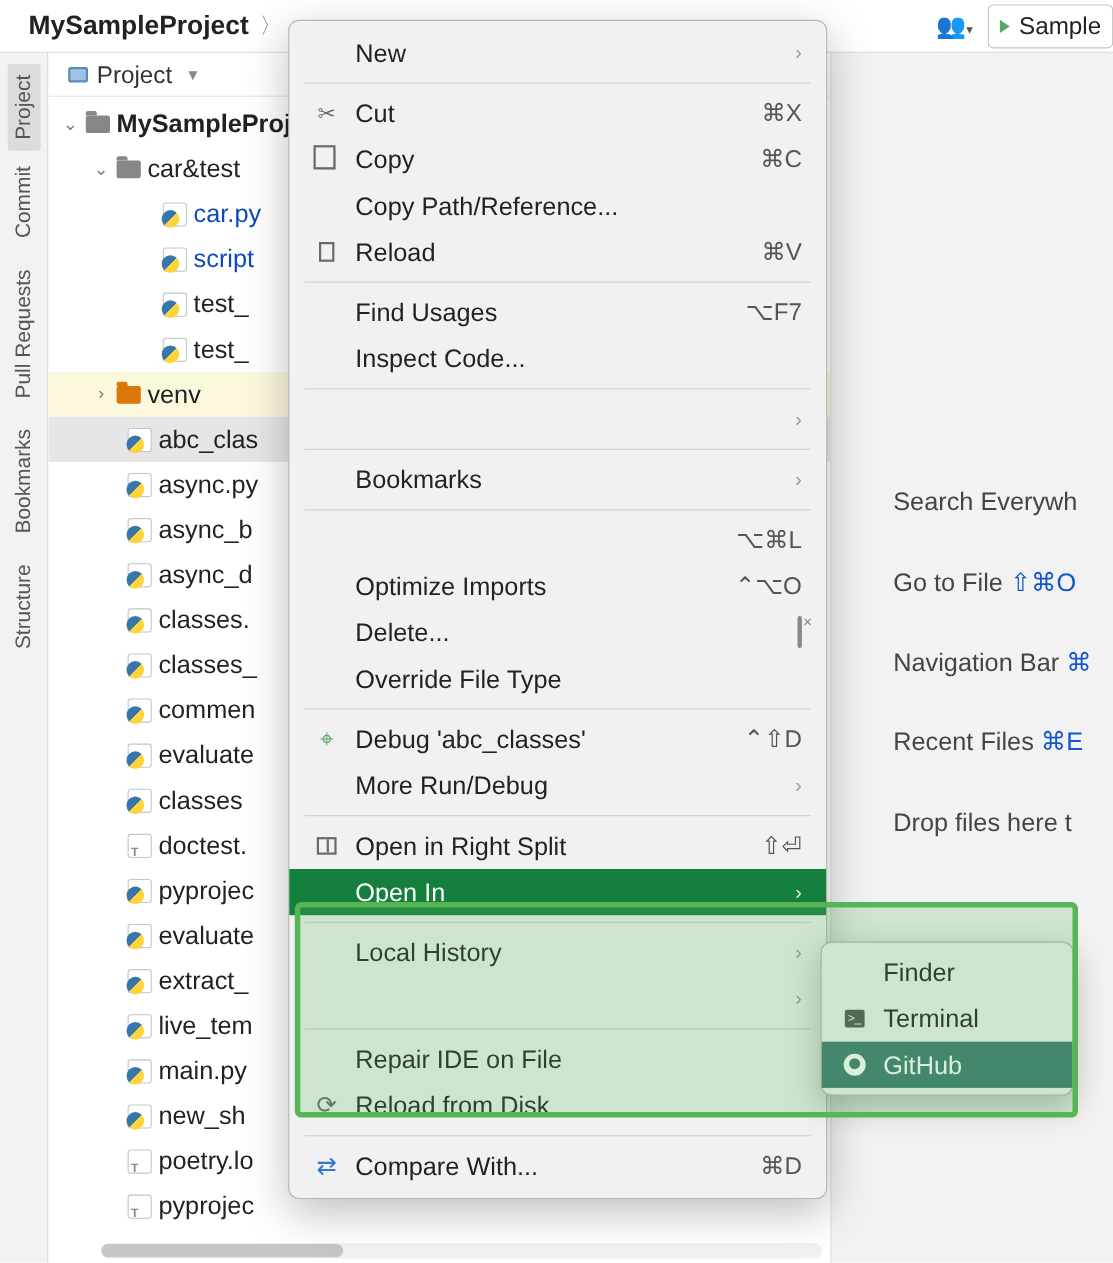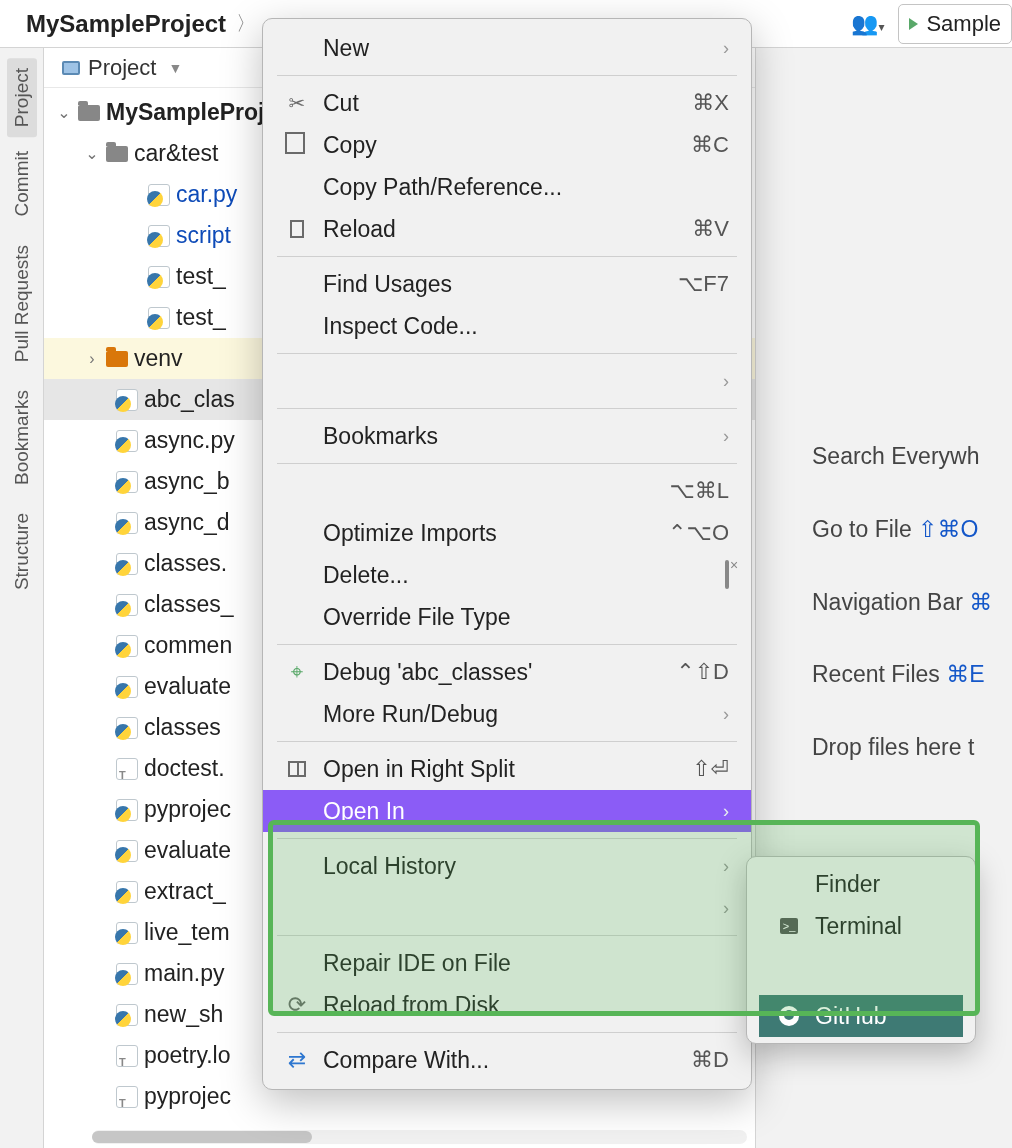--- a/index.html
+++ b/index.html
@@ -49,44 +49,44 @@
 .helparea { position:absolute; left:756px; top:48px; right:0; bottom:0; background:#f2f2f2; padding:390px 0 0 28px; font-size:23px; color:#444; line-height:1.6;}
 .helparea .line{margin-bottom:36px; white-space:nowrap;margin-left:28px;}
 .helparea .sc{color:#1457c9;}
 
 
 .ctx { position:absolute; left:262px; top:18px; width:490px; background:#f1f1f1; border:1px solid #b6b6b6; border-radius:10px; box-shadow:0 12px 40px rgba(0,0,0,.25); padding:8px 0; z-index:5;}
 .ctx-item { height:42px; display:flex; align-items:center; padding:0 22px 0 22px; font-size:23px; color:#222; gap:14px; position:relative;justify-content:flex-end;}
 .ctx-item .lab{flex:1;}
 .ctx-item .sub{color:#999;font-size:18px;}
 .ctx-item .short{color:#555;font-size:22px;margin-left:auto;}
-.ctx-item.highlighted{background:#8b5cf6;color:#fff;}
+.ctx-item.highlighted{background:#15803d;color:#fff;}
 .ctx-item.highlighted .short,.ctx-item.highlighted .sub{color:#e8f0ef;}
 .ctx-sep{height:1px;background:#cfcfcf;margin:6px 14px;}
 .ico-slot{width:24px;display:flex;align-items:center;justify-content:center;}
 .ico-cut{font-size:20px;color:#6a6a6a;}
 .ico-copy{width:16px;height:18px;border:2px solid #6a6a6a;position:relative;}
 .ico-copy::after{content:"";position:absolute;left:-6px;top:-6px;width:16px;height:18px;border:2px solid #6a6a6a;background:#f1f1f1;}
 .ico-paste{width:14px;height:18px;border:2px solid #6a6a6a;}
 .ico-run{width:0;height:0;border-left:16px solid #59a869;border-top:10px solid transparent;border-bottom:10px solid transparent;}
 .ico-debug{color:#59a869;font-size:22px;}
 .ico-split{width:18px;height:16px;border:2px solid #6a6a6a;position:relative;}
 .ico-split::after{content:"";position:absolute;left:50%;top:0;bottom:0;width:2px;background:#6a6a6a;}
 .ico-reload{font-size:22px;color:#6a6a6a;}
 .ico-diff{color:#2e77d0;font-size:22px;}
 .ico-del{width:18px;height:14px;border:2px solid #888;border-radius:3px;position:relative;}
 .ico-del::after{content:"×";position:absolute;left:3px;top:-5px;font-size:14px;color:#888;}
 
 
 .green-box{position:absolute;left:268px;top:820px;width:712px;height:196px;border:5px solid #57b557;background:rgba(87,181,87,.22);border-radius:6px;z-index:10;pointer-events:none;}
 
 
-.submenu{position:absolute;left:746px;top:856px;width:230px;background:#f1f1f1;border:1px solid #b6b6b6;border-radius:10px;box-shadow:0 10px 30px rgba(0,0,0,.25);padding:6px 12px;z-index:8;}
+.submenu{position:absolute;left:746px;top:856px;width:230px;background:#f1f1f1;border:1px solid #b6b6b6;border-radius:10px;box-shadow:0 10px 30px rgba(0,0,0,.25);padding:6px 0;z-index:8;}
 .submenu .ctx-item{height:42px;padding-left:18px;}
-.submenu .ctx-item.highlighted{background:#3e7a74;color:#fff;margin-top:48px;}
+.submenu .ctx-item.highlighted{background:#3e7a74;color:#fff;}
 .ico-term{width:18px;height:16px;background:#555;border-radius:2px;color:#fff;font-size:11px;display:flex;align-items:center;justify-content:center;}
 .ico-gh{width:20px;height:20px;border-radius:50%;background:#222;position:relative;}
 .ico-gh::after{content:"";position:absolute;left:5px;top:4px;width:10px;height:10px;border-radius:50%;background:#f1f1f1;}
 .submenu .ctx-item.highlighted .ico-gh{background:#fff;}
 .submenu .ctx-item.highlighted .ico-gh::after{background:#3e7a74;}
 </style>
 </head>
 <body>
 
 <div class="topbar">

